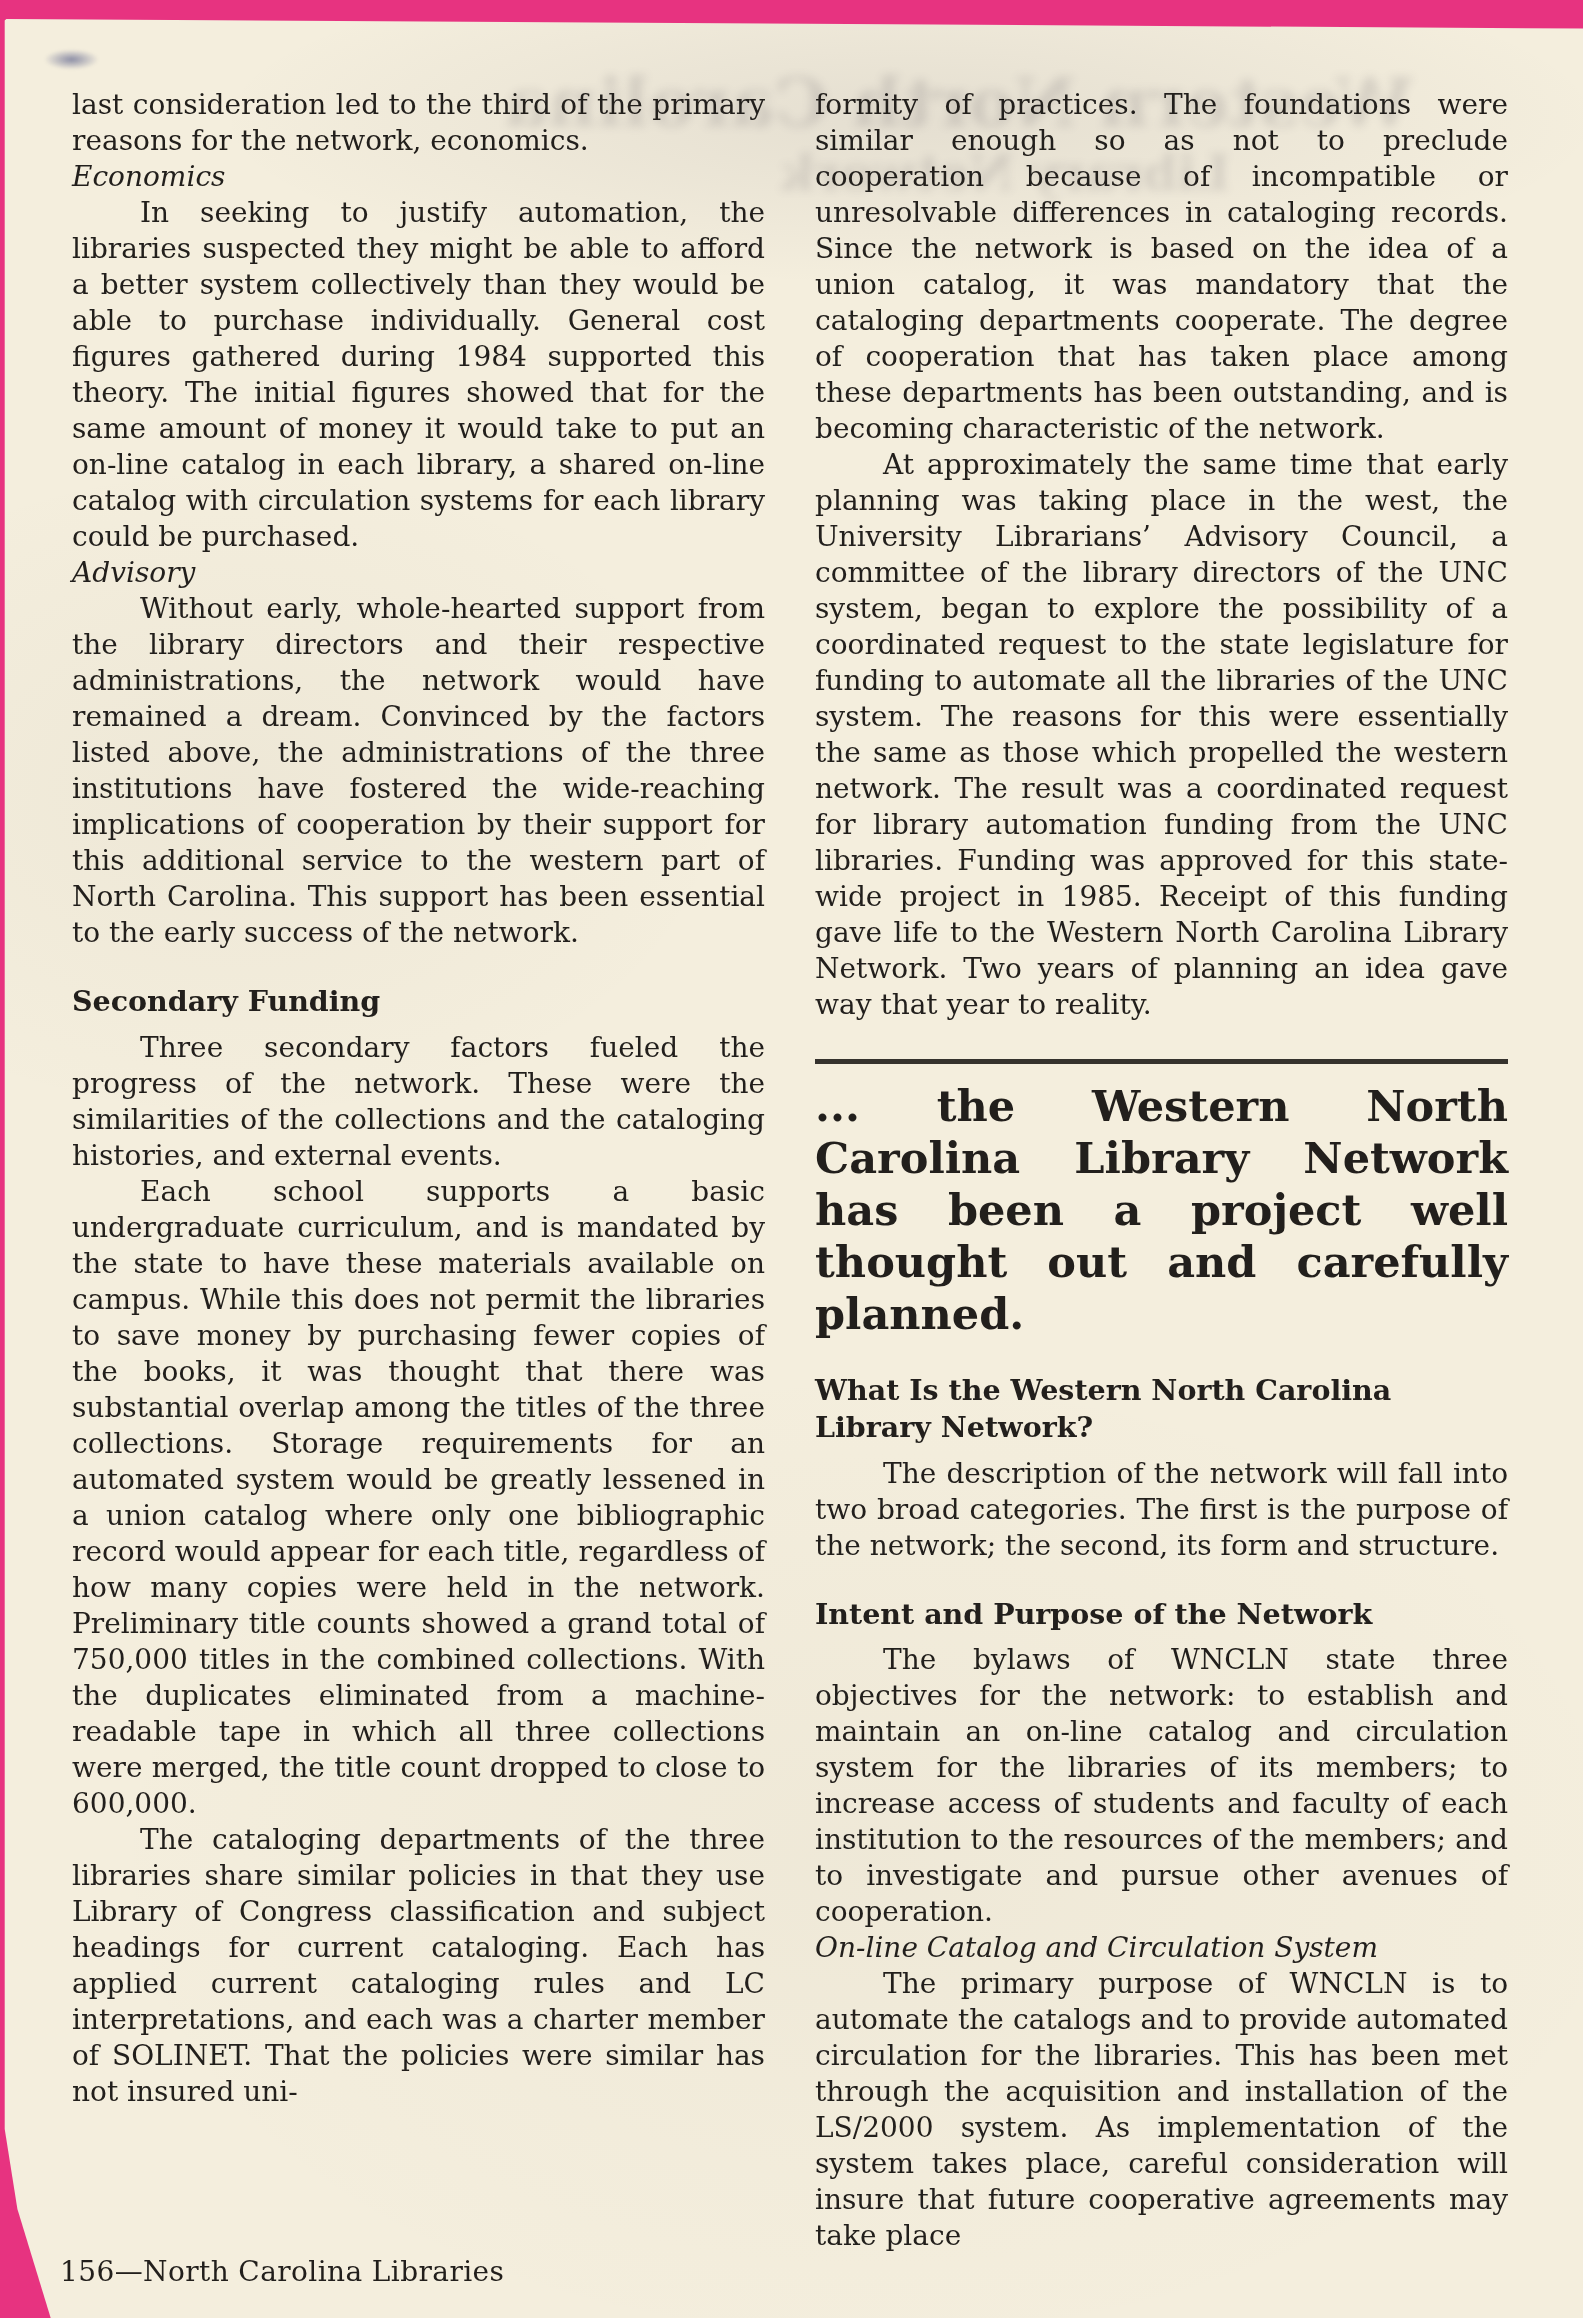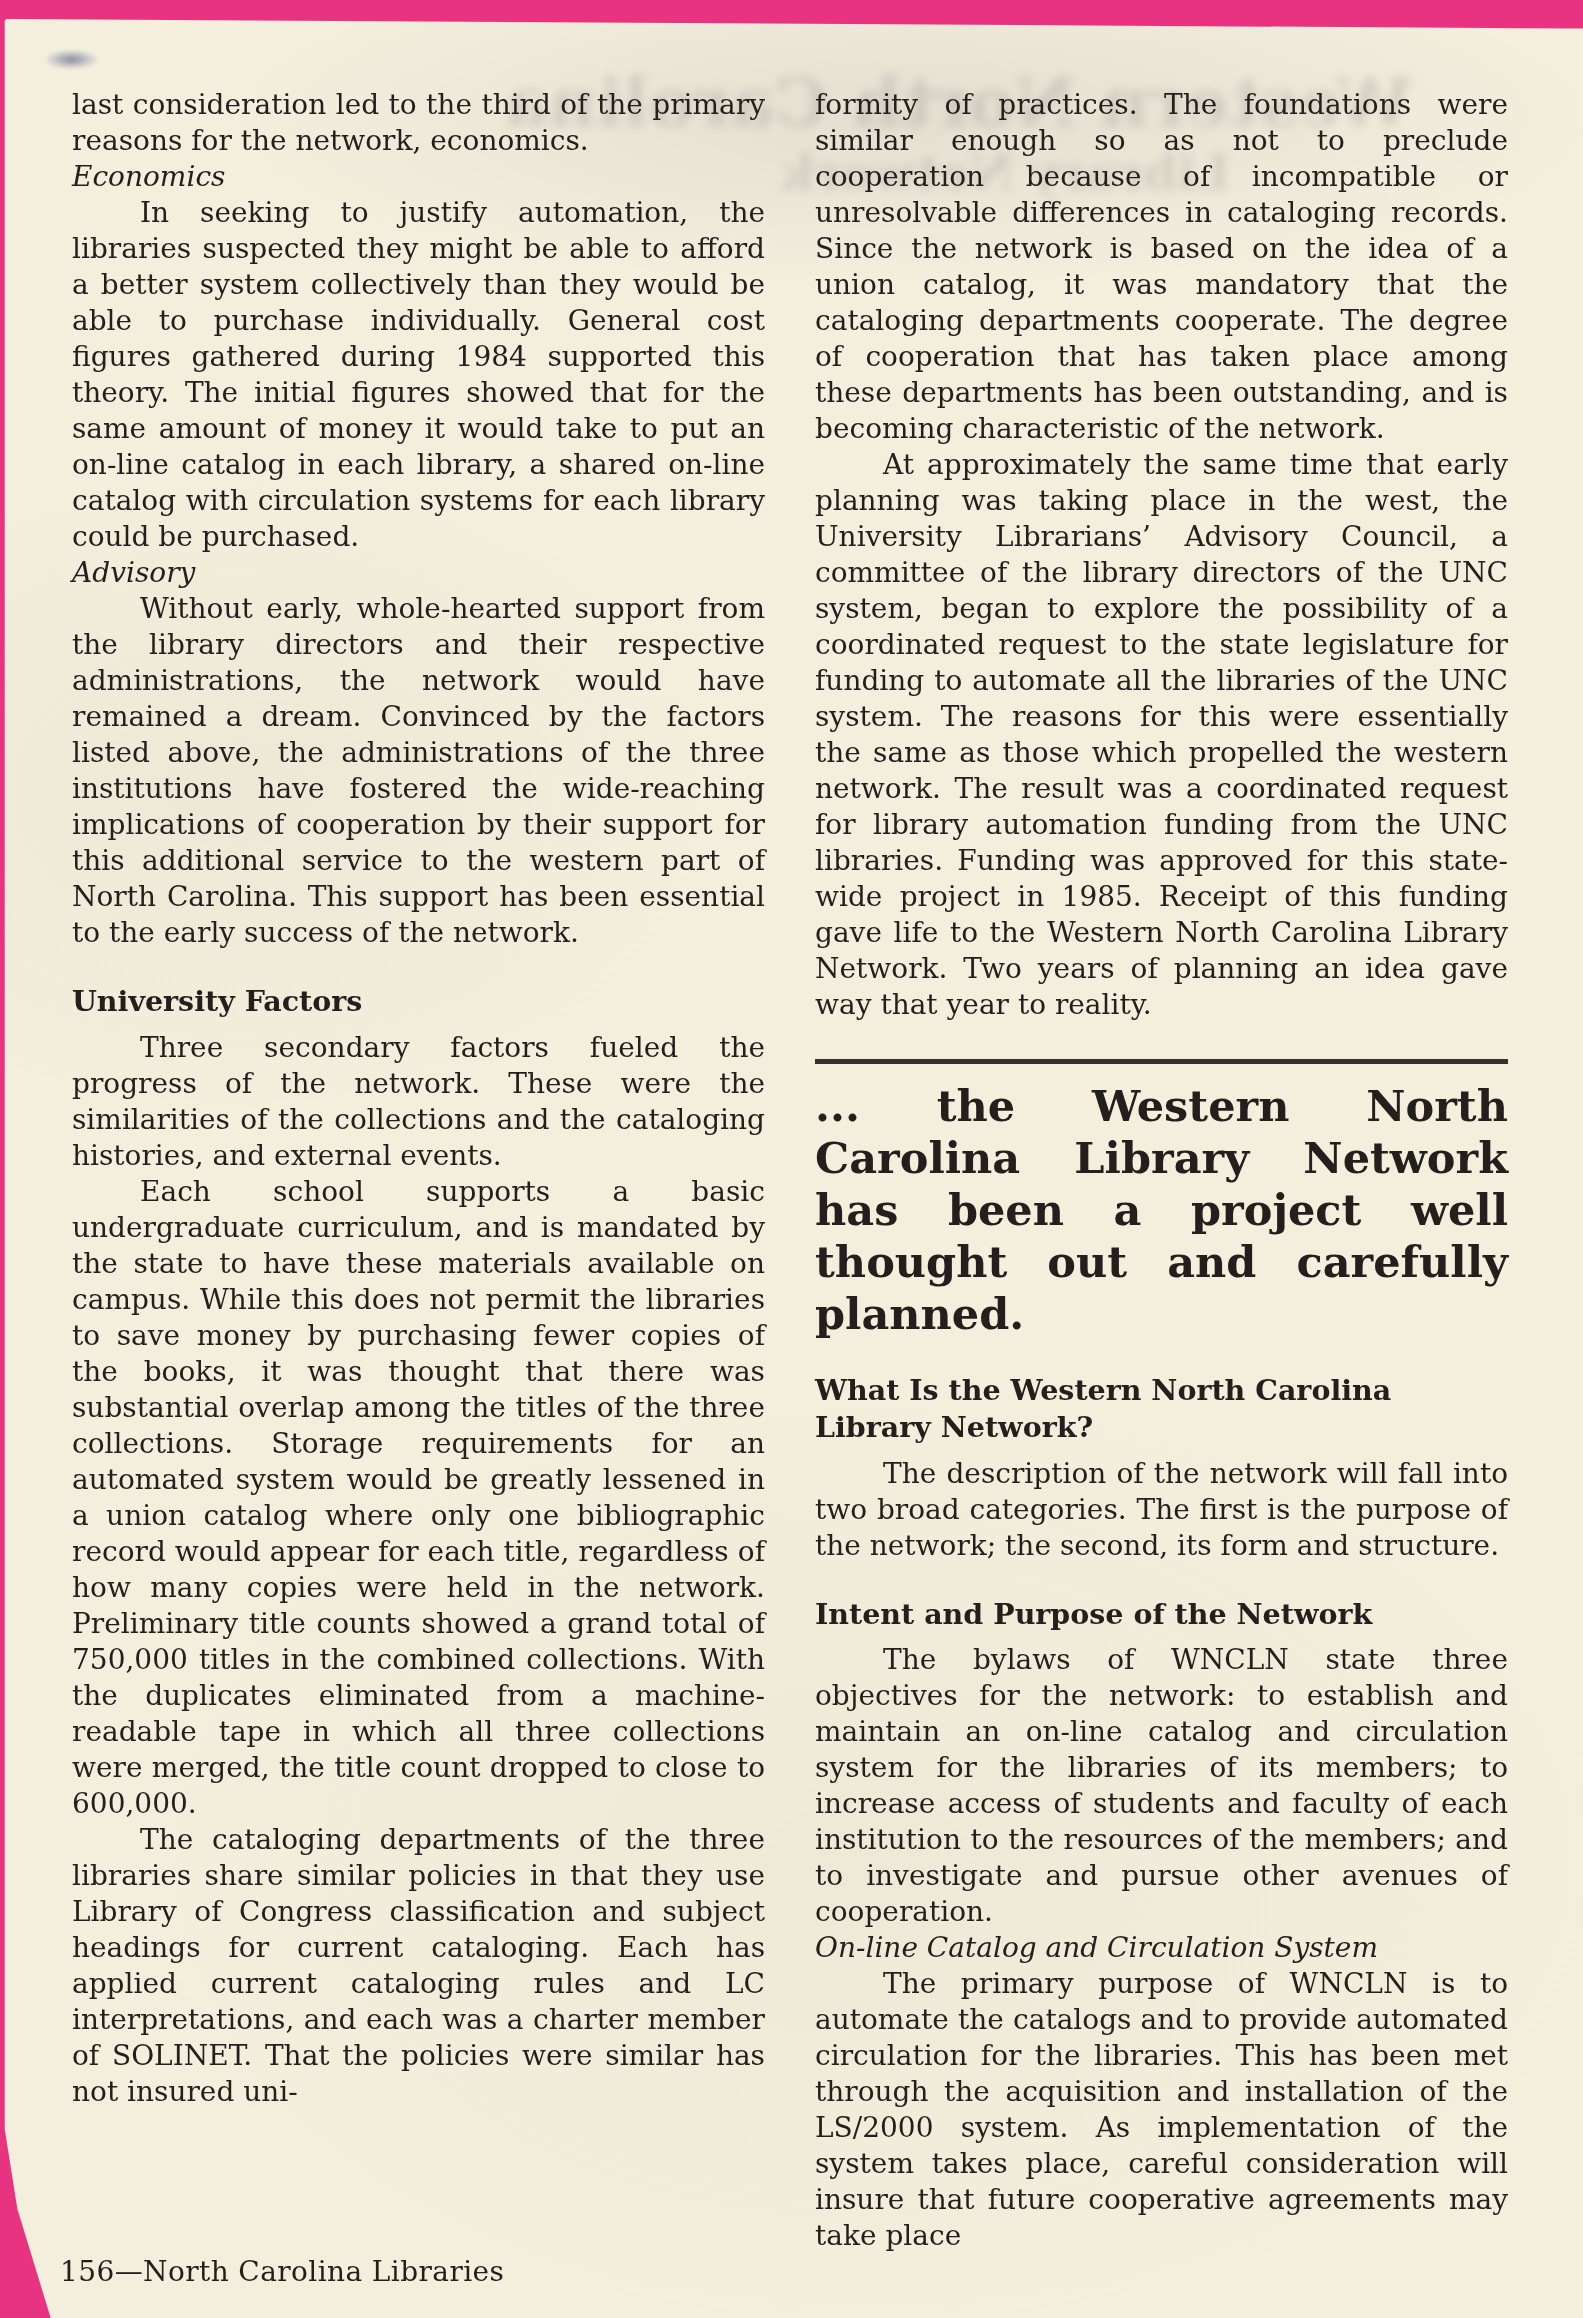--- a/index.html
+++ b/index.html
@@ -104,21 +104,21 @@
   <div class="ghost ghost-2">Library Network</div>
   <div class="ink-smudge"></div>
 
   <div class="content">
     <div class="column" id="left-col">
         <p class="paragraph">last consideration led to the third of the primary reasons for the network, economics.</p>
         <div class="subheading">Economics</div>
         <p class="paragraph indent">In seeking to justify automation, the libraries suspected they might be able to afford a better system collectively than they would be able to purchase individually. General cost figures gathered during 1984 supported this theory. The initial figures showed that for the same amount of money it would take to put an on-line catalog in each library, a shared on-line catalog with circulation systems for each library could be purchased.</p>
         <div class="subheading">Advisory</div>
         <p class="paragraph indent">Without early, whole-hearted support from the library directors and their respective administrations, the network would have remained a dream. Convinced by the factors listed above, the administrations of the three institutions have fostered the wide-reaching implications of cooperation by their support for this additional service to the western part of North Carolina. This support has been essential to the early success of the network.</p>
-        <h3 class="heading">University Factors</h3>
+        <h3 class="heading">Secondary Funding</h3>
         <p class="paragraph indent">Three secondary factors fueled the progress of the network. These were the similarities of the collections and the cataloging histories, and external events.</p>
         <p class="paragraph indent">Each school supports a basic undergraduate curriculum, and is mandated by the state to have these materials available on campus. While this does not permit the libraries to save money by purchasing fewer copies of the books, it was thought that there was substantial overlap among the titles of the three collections. Storage requirements for an automated system would be greatly lessened in a union catalog where only one bibliographic record would appear for each title, regardless of how many copies were held in the network. Preliminary title counts showed a grand total of 750,000 titles in the combined collections. With the duplicates eliminated from a machine-readable tape in which all three collections were merged, the title count dropped to close to 600,000.</p>
         <p class="paragraph indent">The cataloging departments of the three libraries share similar policies in that they use Library of Congress classification and subject headings for current cataloging. Each has applied current cataloging rules and LC interpretations, and each was a charter member of SOLINET. That the policies were similar has not insured uni-</p>
       </div>
     <div class="column" id="right-col">
         <p class="paragraph">formity of practices. The foundations were similar enough so as not to preclude cooperation because of incompatible or unresolvable differences in cataloging records. Since the network is based on the idea of a union catalog, it was mandatory that the cataloging departments cooperate. The degree of cooperation that has taken place among these departments has been outstanding, and is becoming characteristic of the network.</p>
         <p class="paragraph indent">At approximately the same time that early planning was taking place in the west, the University Librarians’ Advisory Council, a committee of the library directors of the UNC system, began to explore the possibility of a coordinated request to the state legislature for funding to automate all the libraries of the UNC system. The reasons for this were essentially the same as those which propelled the western network. The result was a coordinated request for library automation funding from the UNC libraries. Funding was approved for this state-wide project in 1985. Receipt of this funding gave life to the Western North Carolina Library Network. Two years of planning an idea gave way that year to reality.</p>
         <div class="pullquote">... the Western North Carolina Library Network has been a project well thought out and carefully planned.</div>
         <h3 class="heading">What Is the Western North Carolina Library Network?</h3>
         <p class="paragraph indent">The description of the network will fall into two broad categories. The first is the purpose of the network; the second, its form and structure.</p>

